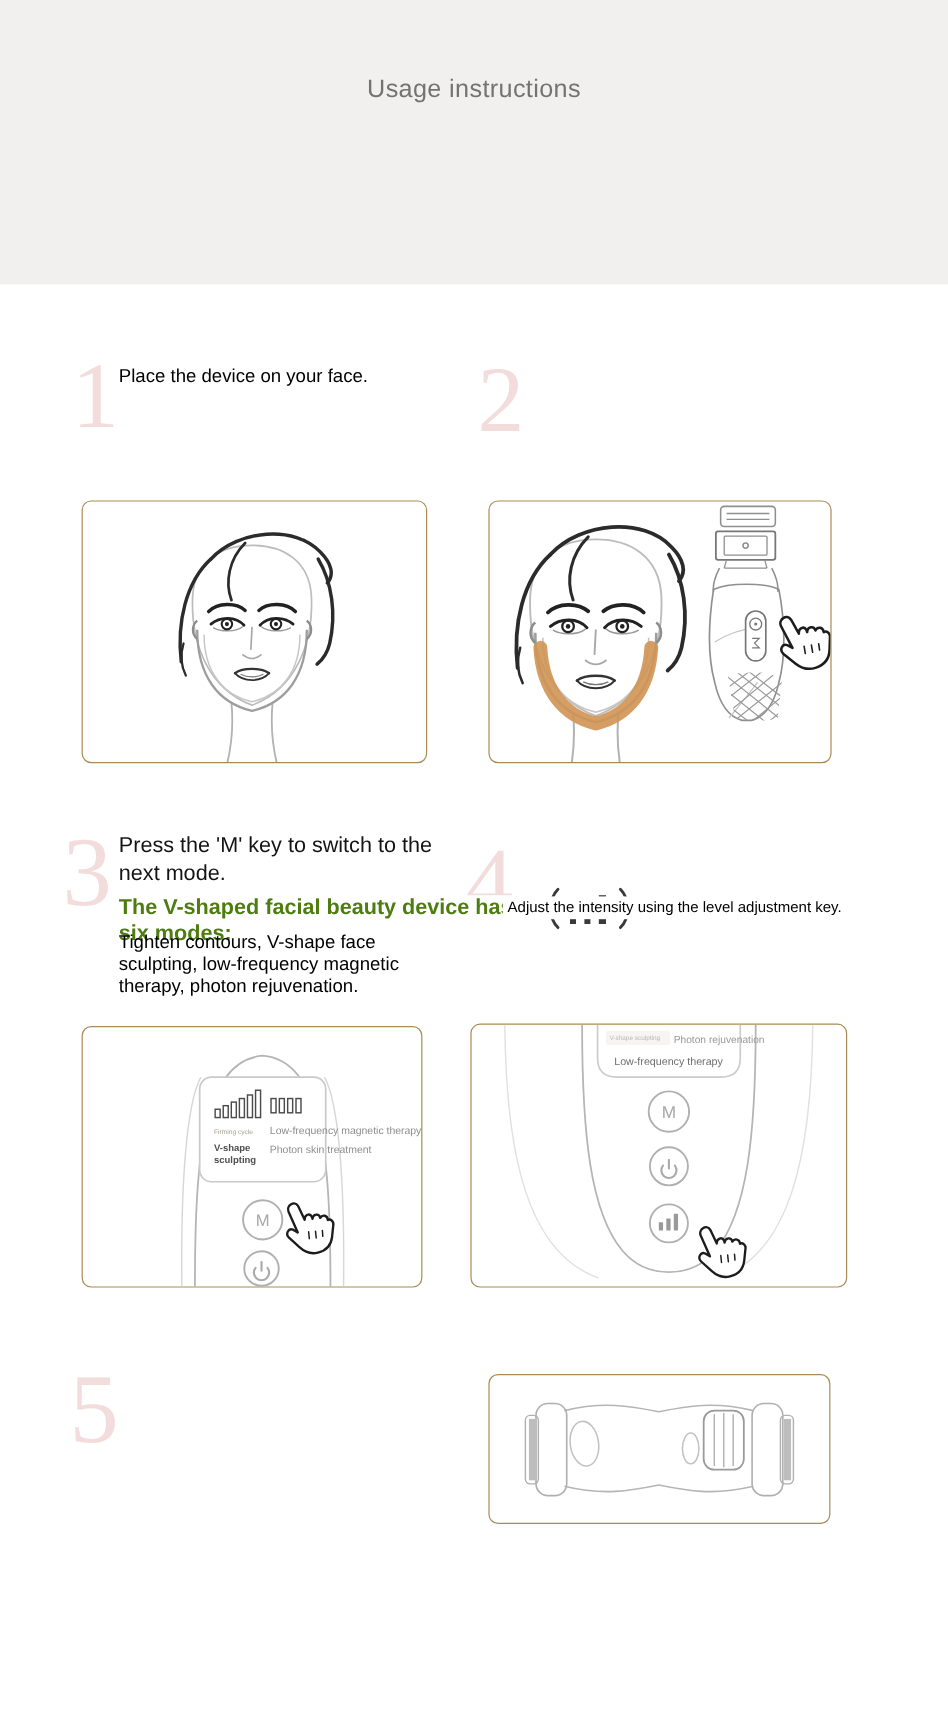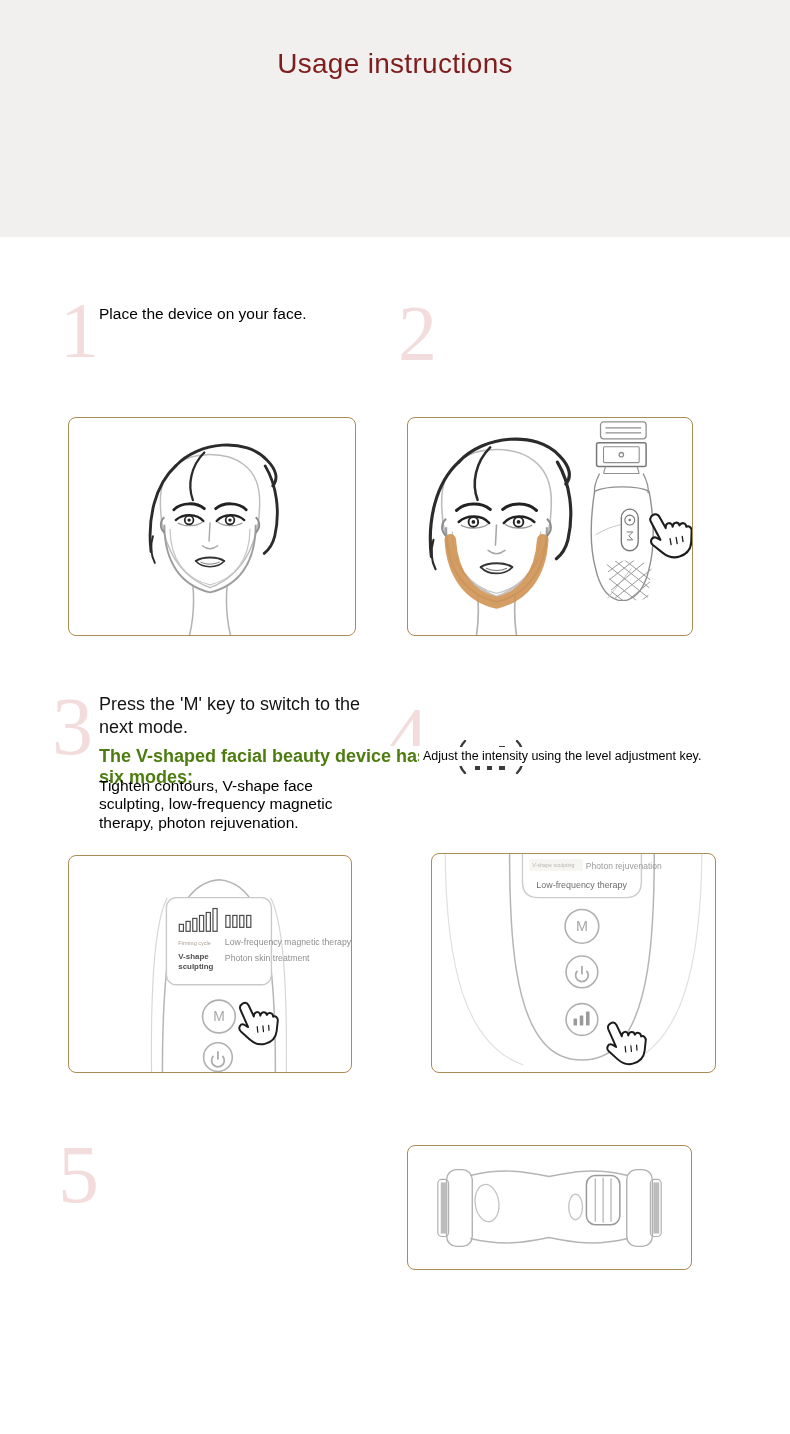--- a/index.html
+++ b/index.html
@@ -1,21 +1,21 @@
 <!DOCTYPE html>
 <html><head>
 <meta charset="utf-8">
 <style>
   * { margin:0; padding:0; box-sizing:border-box; }
   html,body { background:#ffffff; }
   body { font-family:"Liberation Sans", sans-serif; color:#1d1d1d; }
   .canvas { position:relative; width:790px; height:1434px; margin:0 auto; background:#ffffff; overflow:hidden; }
 
   .header { position:absolute; left:0; top:0; width:790px; height:237px; background:#f1f0ee; }
-  .header h1 { text-align:center; padding-top:48px; font-size:28px; font-weight:500; color:#7f1d1d; letter-spacing:.3px; }
+  .header h1 { text-align:center; padding-top:63px; font-size:21px; font-weight:500; color:#737373; letter-spacing:.3px; }
 
   .abs { position:absolute; }
   .numeral { font-family:"Liberation Serif", serif; font-size:78px; line-height:.9; color:#f3dcdc; font-weight:400; z-index:1; }
   .txt { font-size:15.5px; line-height:1.18; color:#000000; z-index:2; }
   .big { font-size:18px; line-height:1.3; color:#141414; }
   .sub { font-size:18px; font-weight:bold; color:#4d7c0f; }
   .small { font-size:12.5px; }
   .whitebg { background:#ffffff; }
 
   .frame { position:absolute; border:1.5px solid #aa8b55; border-radius:8px; background:#ffffff; }
@@ -166,21 +166,21 @@
       <text x="157" y="90" font-size="8.8" fill="#8f8f8f">Low-frequency magnetic therapy</text>
       <text x="157" y="106" font-size="8.8" fill="#8f8f8f">Photon skin treatment</text>
       <circle cx="151" cy="162" r="16.5" stroke="#b0b0b0" stroke-width="1.6" fill="#ffffff"></circle>
       <text x="151" y="167" font-size="14" fill="#a8a8a8" text-anchor="middle">M</text>
       <circle cx="150" cy="203" r="14.5" stroke="#b0b0b0" stroke-width="1.6" fill="#ffffff"></circle>
       <use href="#pwr" transform="translate(150,206)" stroke="#ababab" stroke-width="1.8" stroke-linecap="round"></use>
       <use href="#hand" transform="translate(163,150) rotate(-14) scale(0.82)"></use>
     </svg>
   </div>
 
-  <div class="frame" style="left:431px; top:853px; width:285px; height:220px;">
+  <div class="frame" style="left:392px; top:853px; width:314px; height:220px;">
     <svg viewBox="0 0 285 220">
       <path d="M13,0 C14,110 32,192 92,213" stroke="#e0e0e0" stroke-width="1.2" fill="none"></path>
       <path d="M272,0 C271,110 253,192 193,213" stroke="#e0e0e0" stroke-width="1.2" fill="none"></path>
       <path d="M78,0 C78,92 85,158 112,190 C123,203 137,208 151,208 C165,208 179,203 190,190 C217,158 224,92 224,0" stroke="#b5b5b5" stroke-width="1.5" fill="none"></path>
       <path d="M91,0 L91,28 Q91,44 107,44 L195,44 Q211,44 211,28 L211,0" stroke="#cccccc" stroke-width="1.4" fill="none"></path>
       <rect x="98" y="5" width="54" height="12" rx="2" fill="#f7f5f1"></rect>
       <text x="101" y="13" font-size="5.4" fill="#b8b8b8">V-shape sculpting</text>
       <text x="155" y="15" font-size="8.6" fill="#9a9a9a">Photon rejuvenation</text>
       <text x="105" y="34" font-size="9" fill="#6f6f6f">Low-frequency therapy</text>
       <circle cx="151" cy="73" r="17" stroke="#b0b0b0" stroke-width="1.6" fill="#ffffff"></circle>

